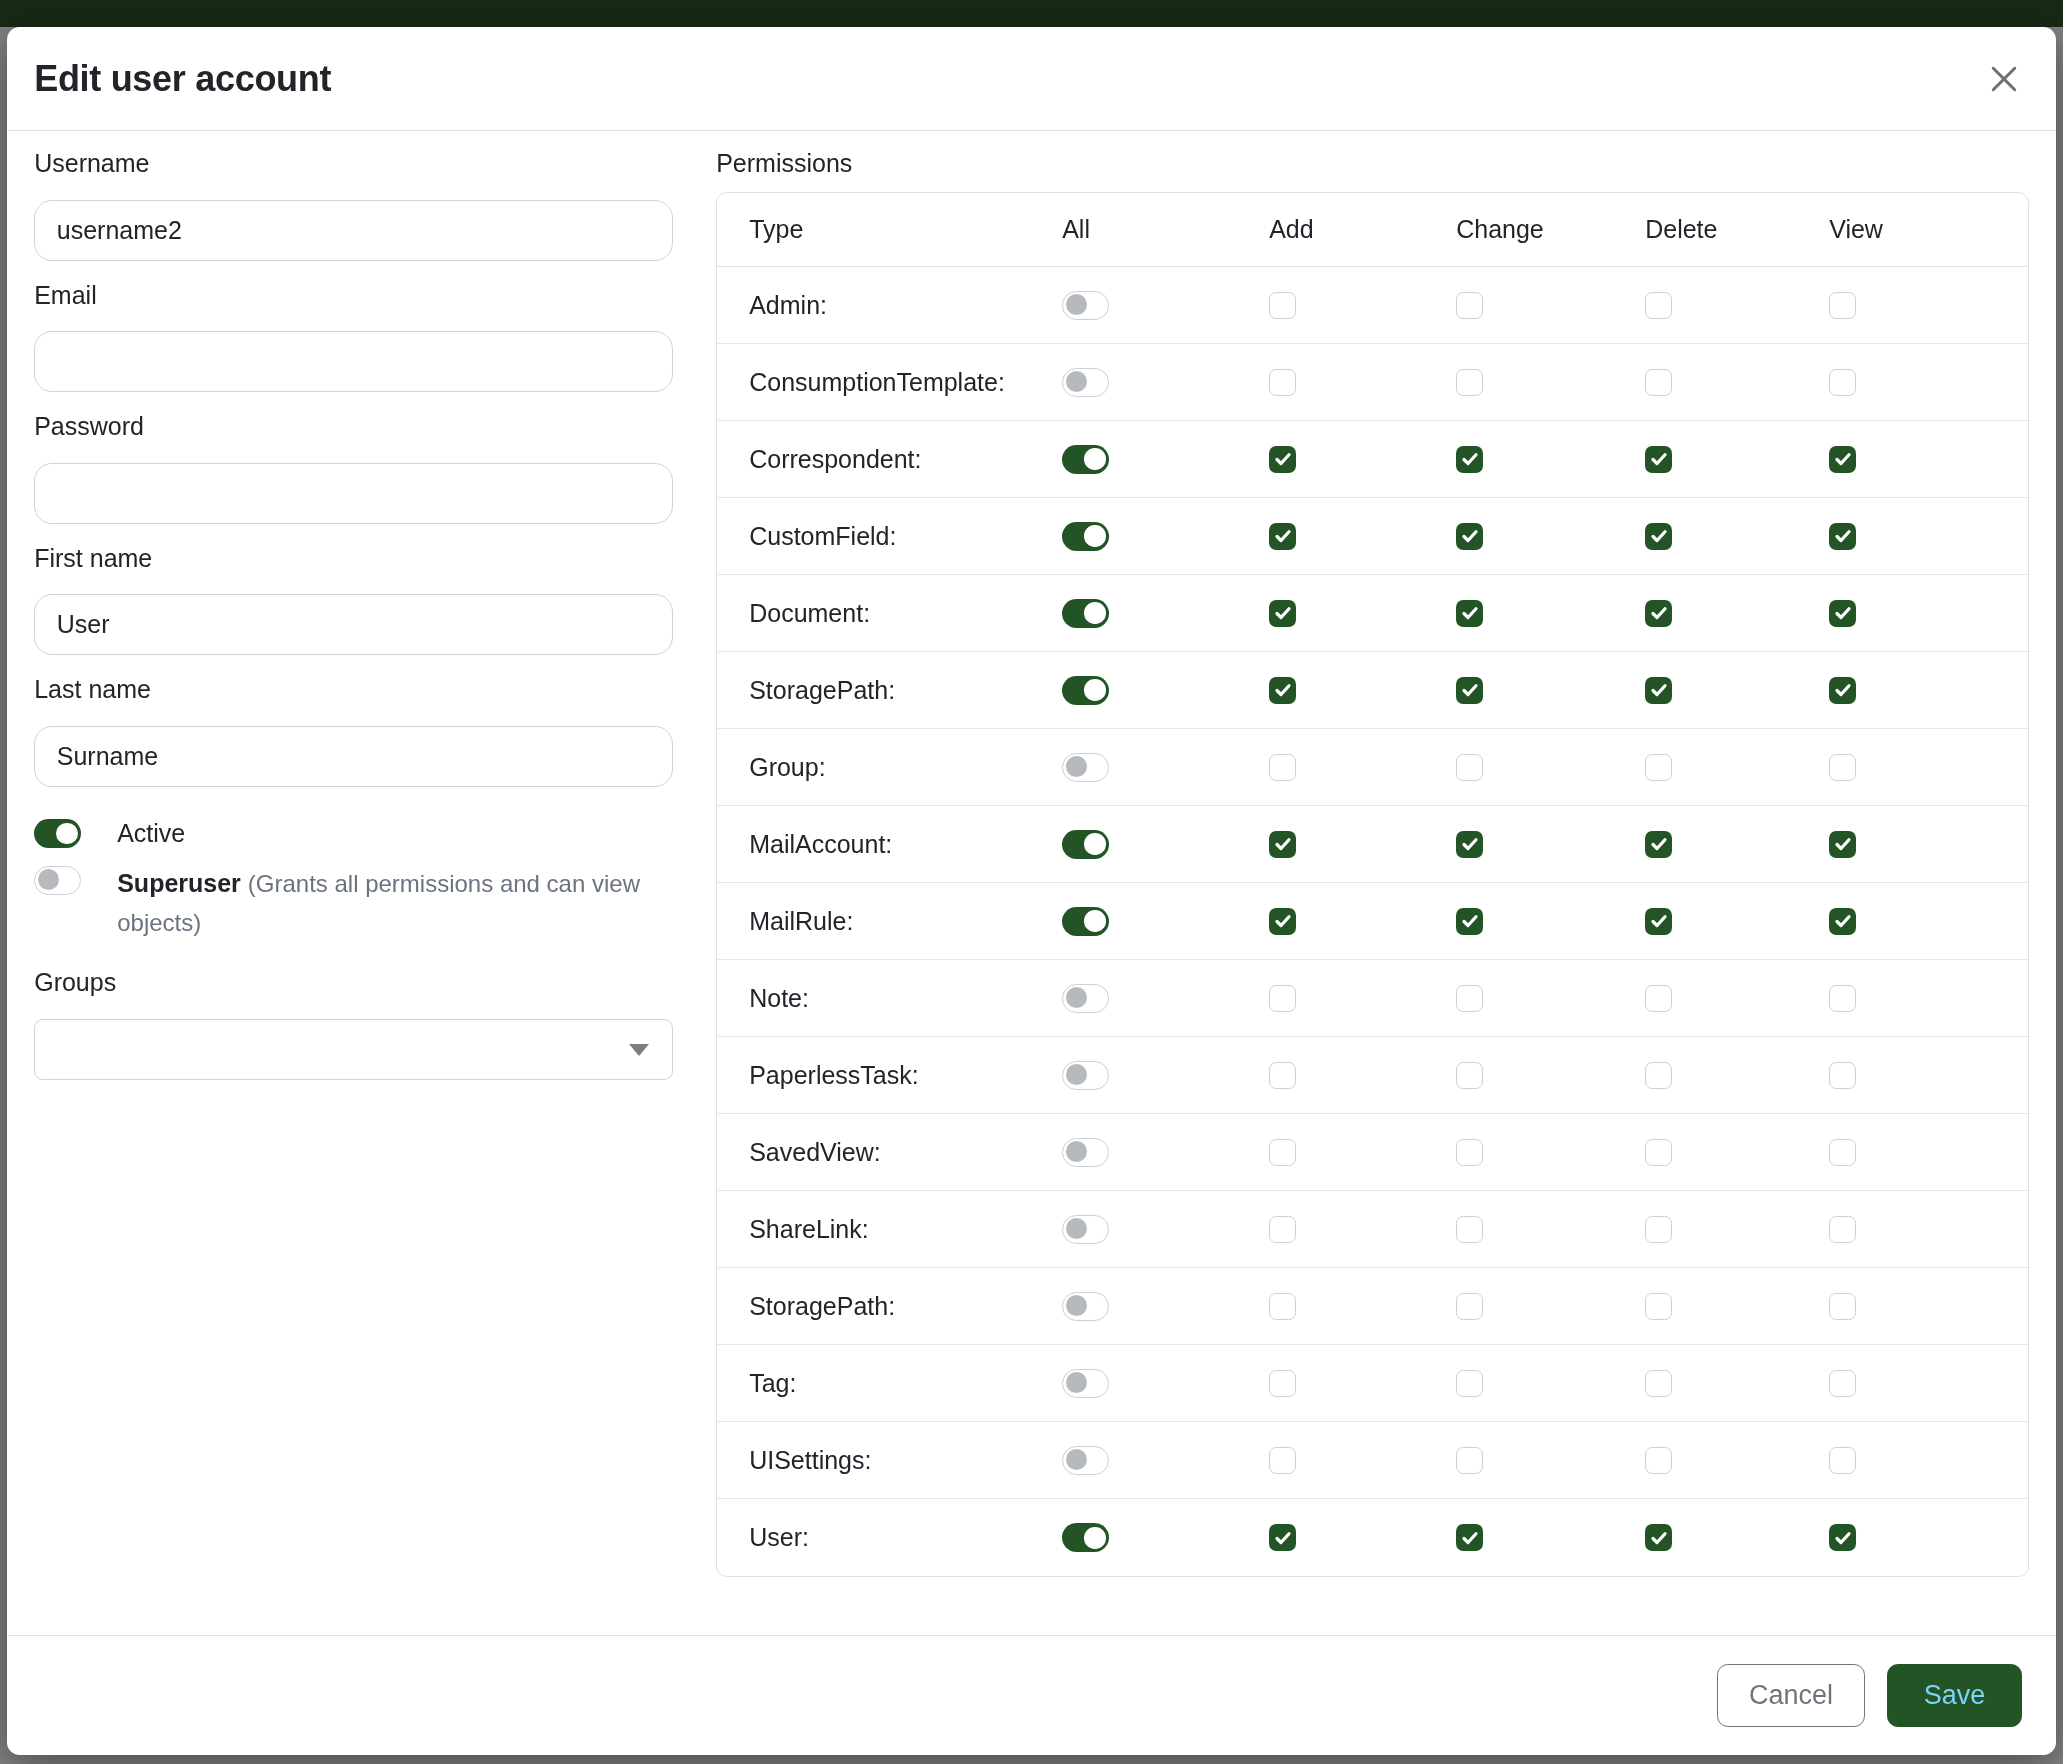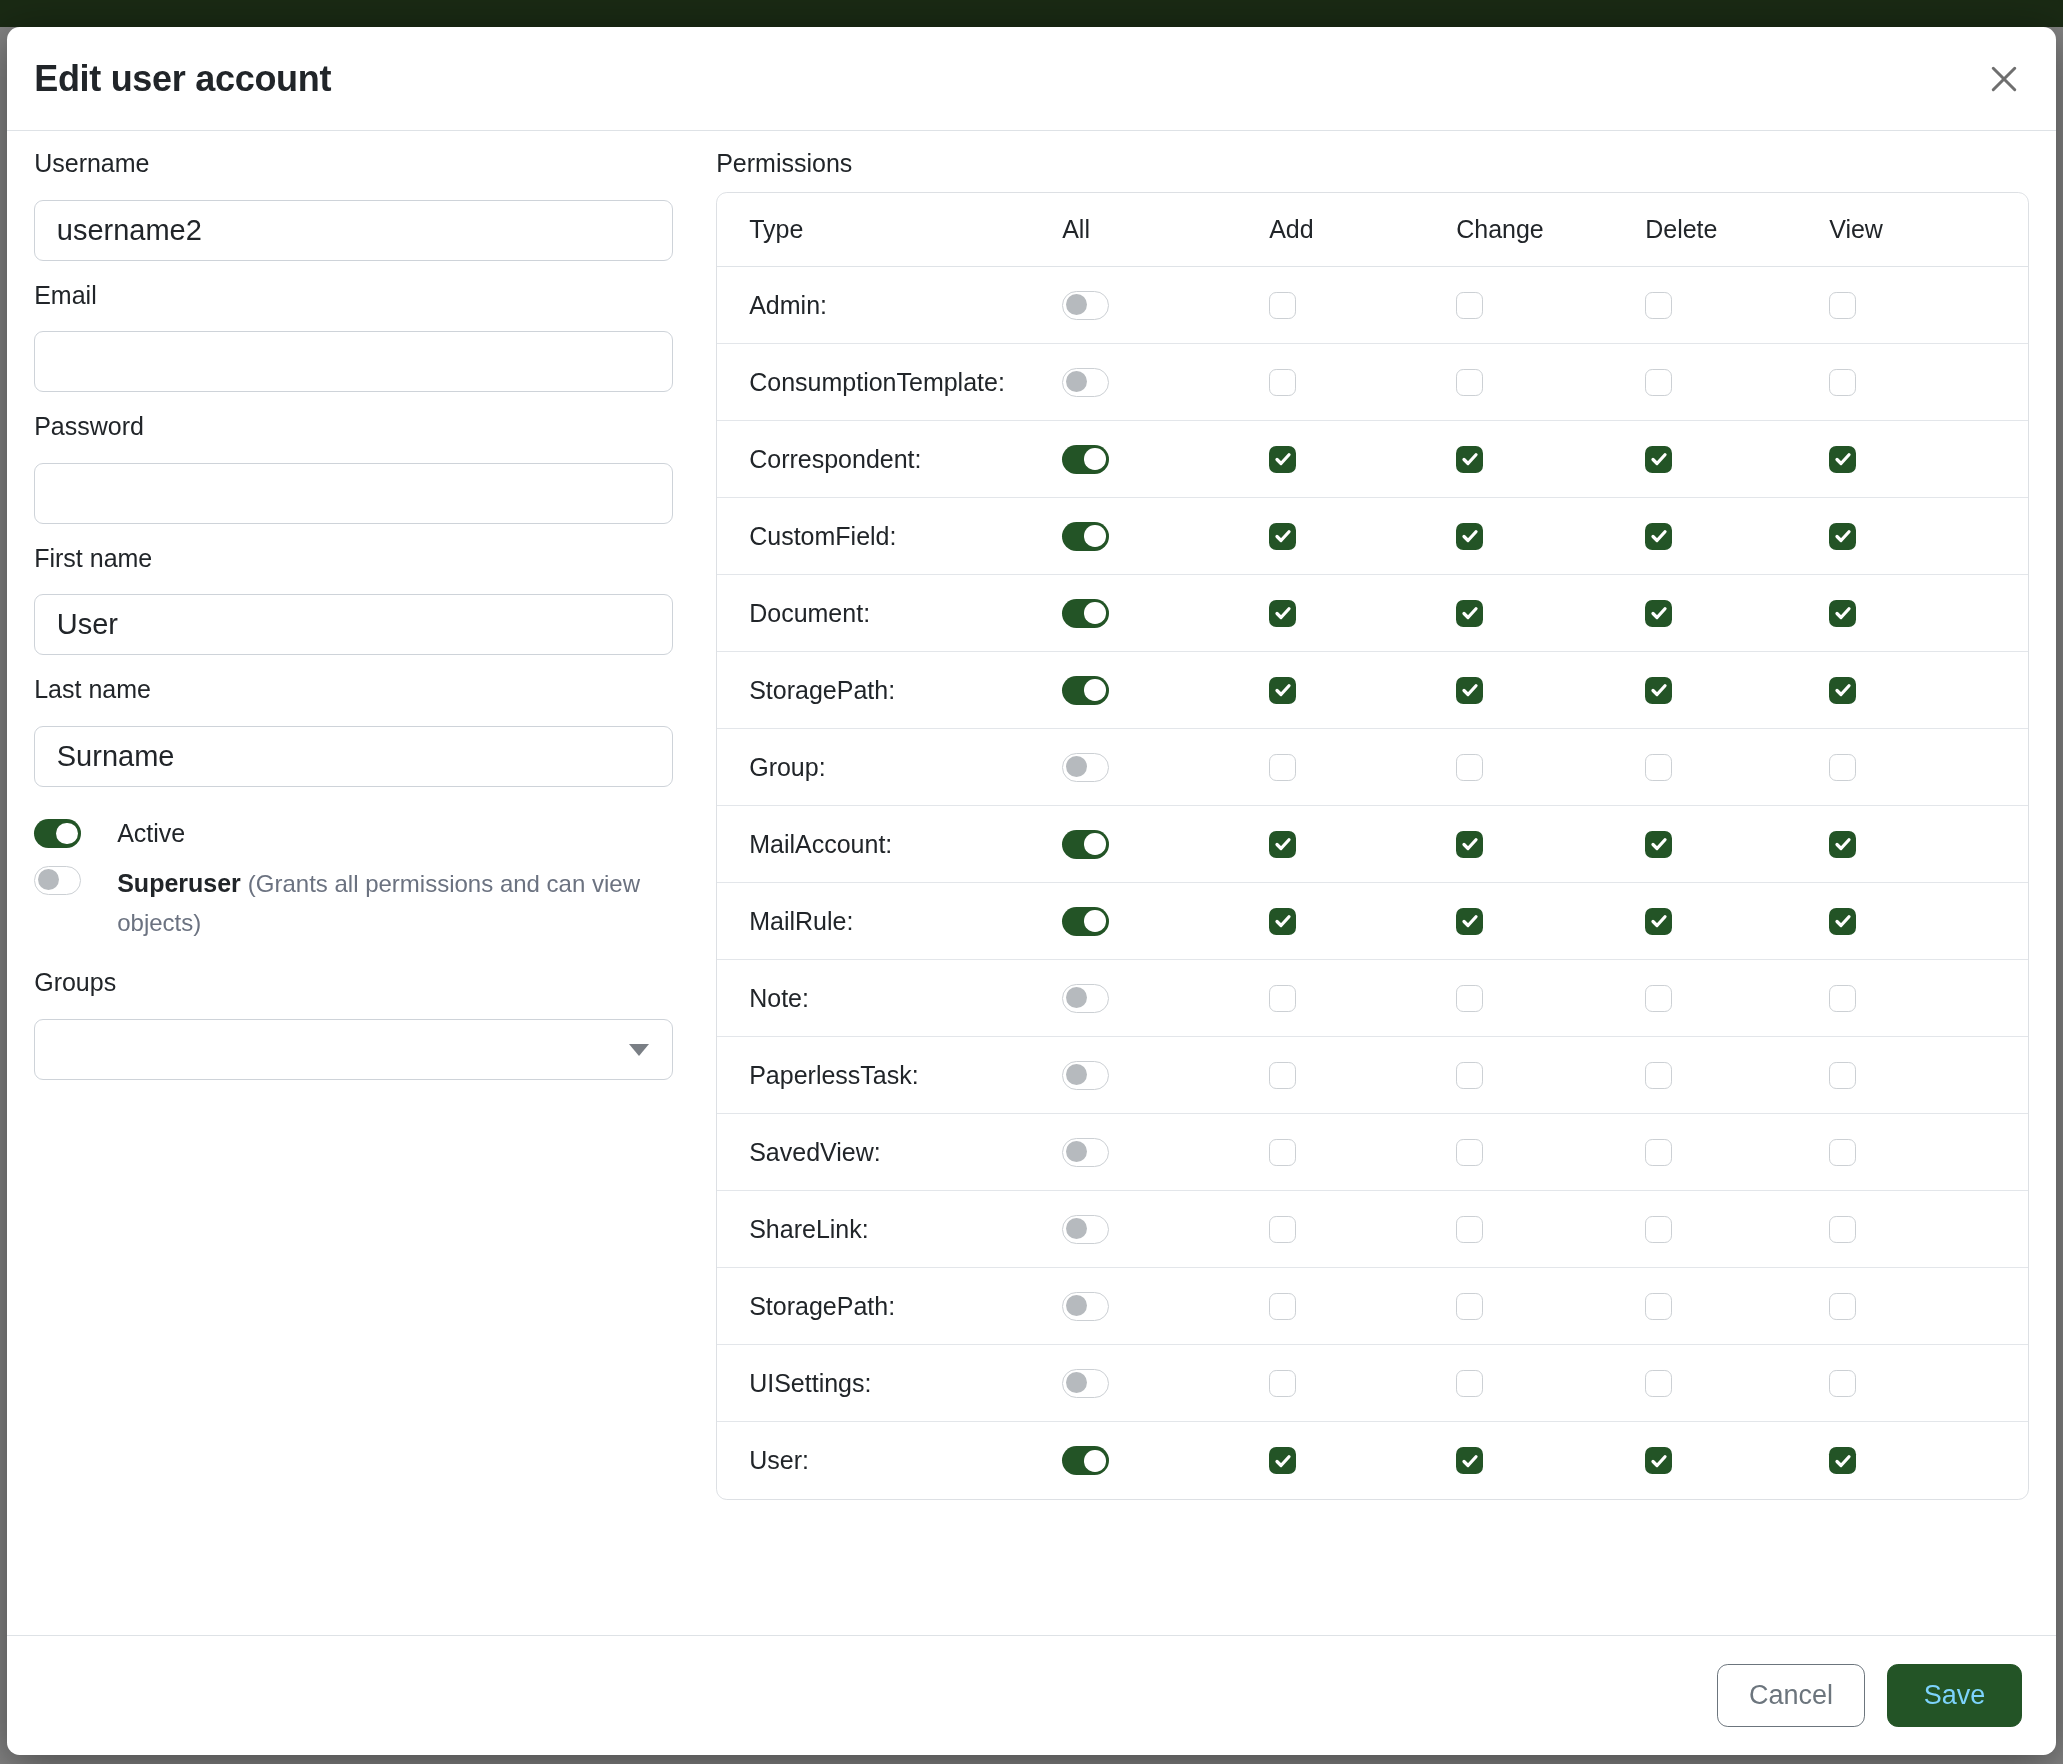--- a/index.html
+++ b/index.html
@@ -36,23 +36,23 @@
     flex: 1 1 auto;
     padding: 18px 27px 0 27px;
     display: flex; gap: 43px;
   }
   .left-col { width: 639px; flex: 0 0 639px; }
   .right-col { flex: 1 1 auto; }
   .field { margin-bottom: 20px; }
   .field-label, .perm-label { display: block; font-size: 25px; color: #212529; margin-bottom: 21.6px; }
   .form-control {
     width: 100%; height: 61px;
-    border: 1.8px solid #ced3d9; border-radius: 9px;
+    border: 1.8px solid #ced3d9; border-radius: 18px;
     font-family: "Liberation Sans", sans-serif;
-    font-size: 29px; color: #212529; padding: 0 21.6px; outline: none; background: #fff;
+    font-size: 25px; color: #212529; padding: 0 21.6px; outline: none; background: #fff;
   }
   
   .switch { position: relative; display: inline-block; width: 47px; height: 29px;
     border-radius: 14.4px; flex: 0 0 47px; cursor: pointer; }
   .switch .knob { position: absolute; width: 21.6px; height: 21.6px; border-radius: 50%; top: 3.6px; }
   .switch.on  { background: #235426; }
   .switch.on .knob { right: 3.6px; background: #ffffff; }
   .switch.off { background: #ffffff; border: 1.8px solid #ccd0d4; }
   .switch.off .knob { left: 2.7px; top: 1.8px; background: #b6babe; }
   .toggle-row { display: flex; align-items: center; gap: 36px; }
@@ -551,20 +551,40 @@
                 <span class="checkbox unchecked"></span>
               </div>
               <div class="pcell">
                 <span class="checkbox unchecked"></span>
               </div>
               <div class="pcell">
                 <span class="checkbox unchecked"></span>
               </div>
             </div>
             <div class="prow">
+              <div class="pcell type">Tag:</div>
+              <div class="pcell">
+                <span class="switch off">
+                  <span class="knob"></span>
+                </span>
+              </div>
+              <div class="pcell">
+                <span class="checkbox unchecked"></span>
+              </div>
+              <div class="pcell">
+                <span class="checkbox unchecked"></span>
+              </div>
+              <div class="pcell">
+                <span class="checkbox unchecked"></span>
+              </div>
+              <div class="pcell">
+                <span class="checkbox unchecked"></span>
+              </div>
+            </div>
+            <div class="prow">
               <div class="pcell type">UISettings:</div>
               <div class="pcell">
                 <span class="switch off">
                   <span class="knob"></span>
                 </span>
               </div>
               <div class="pcell">
                 <span class="checkbox unchecked"></span>
               </div>
               <div class="pcell">

